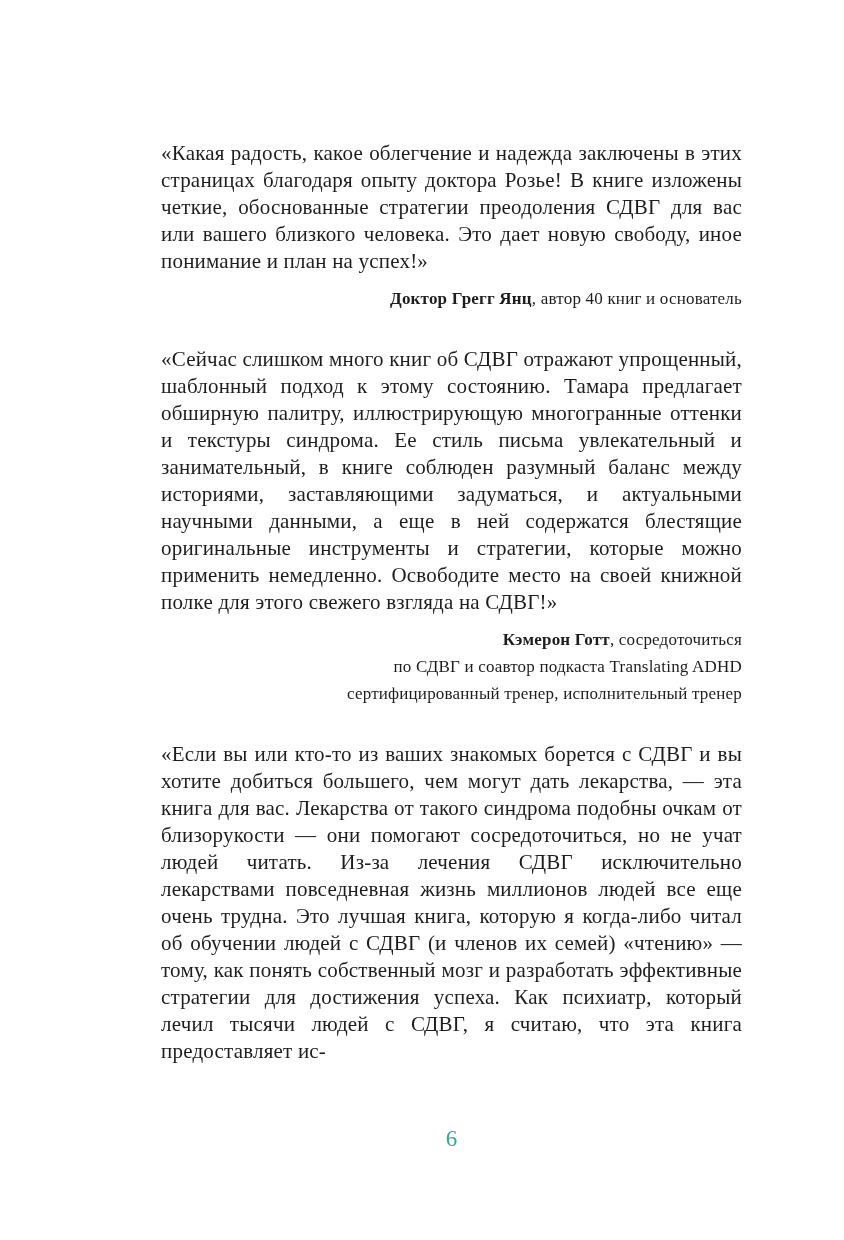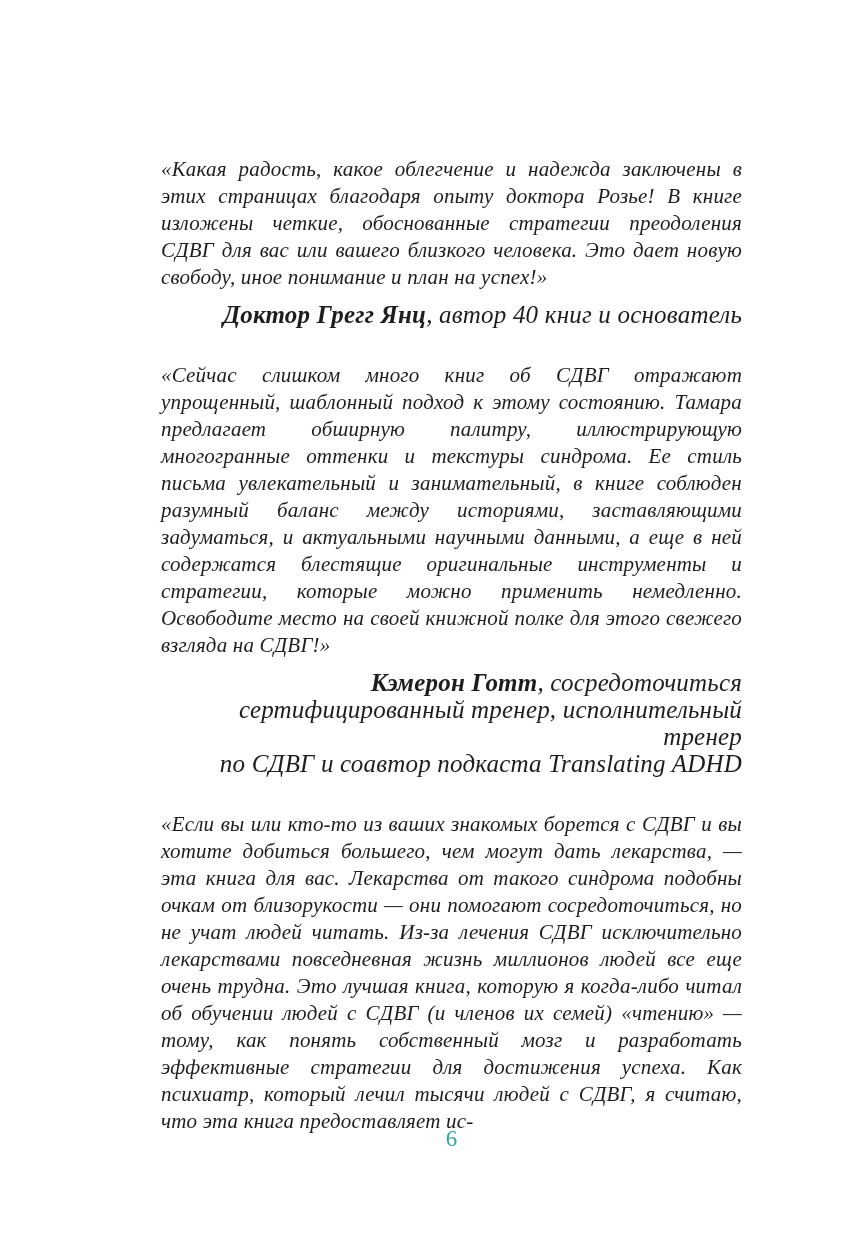--- a/index.html
+++ b/index.html
@@ -12,40 +12,39 @@
     width: 844px;
     height: 1240px;
     background: #ffffff;
     overflow: hidden;
     font-family: "Liberation Serif", "DejaVu Serif", serif;
     color: #1d1d1d;
   }
   .content {
     position: absolute;
     left: 161px;
-    top: 156px;
+    top: 140px;
     width: 581px;
-    font-style: italic;
   }
   .quote-block {
     margin: 0 0 34px 0;
   }
   .quote-text {
     margin: 0;
     font-size: 21px;
     line-height: 27px;
     text-align: justify;
     letter-spacing: 0.2px;
     hyphens: auto;
     -webkit-hyphens: auto;
   }
   .attribution {
     margin-top: 10px;
     text-align: right;
-    font-size: 25px;
+    font-size: 17px;
     line-height: 27px;
     letter-spacing: 0.2px;
   }
   .attr-line {
     display: block;
   }
   .attr-name {
     font-weight: bold;
   }
   .page-number {
@@ -69,22 +68,22 @@
       <p class="quote-text">«Какая радость, какое облегчение и надежда заключены в этих страницах благодаря опыту доктора Розье! В книге изложены четкие, обоснованные стратегии преодоления СДВГ для вас или вашего близкого человека. Это дает новую свободу, иное понимание и план на успех!»</p>
       <div class="attribution">
         <span class="attr-line"><span class="attr-name">Доктор Грегг Янц</span><span>, автор 40 книг и основатель</span></span>
       </div>
     </section>
 
     <section class="quote-block">
       <p class="quote-text">«Сейчас слишком много книг об СДВГ отражают упрощенный, шаблонный подход к этому состоянию. Тамара предлагает обширную палитру, иллюстрирующую многогранные оттенки и текстуры синдрома. Ее стиль письма увлекательный и занимательный, в книге соблюден разумный баланс между историями, заставляющими задуматься, и актуальными научными данными, а еще в ней содержатся блестящие оригинальные инструменты и стратегии, которые можно применить немедленно. Освободите место на своей книжной полке для этого свежего взгляда на СДВГ!»</p>
       <div class="attribution">
         <span class="attr-line"><span class="attr-name">Кэмерон Готт</span><span>, сосредоточиться</span></span>
+        <span class="attr-line">по СДВГ и соавтор подкаста Translating ADHD</span>
         <span class="attr-line">сертифицированный тренер, исполнительный тренер</span>
-        <span class="attr-line">по СДВГ и соавтор подкаста Translating ADHD</span>
       </div>
     </section>
 
     <section class="quote-block">
       <p class="quote-text">«Если вы или кто-то из ваших знакомых борется с СДВГ и вы хотите добиться большего, чем могут дать лекарства, — эта книга для вас. Лекарства от такого синдрома подобны очкам от близорукости — они помогают сосредоточиться, но не учат людей читать. Из-за лечения СДВГ исключительно лекарствами повседневная жизнь миллионов людей все еще очень трудна. Это лучшая книга, которую я когда-либо читал об обучении людей с СДВГ (и членов их семей) «чтению» — тому, как понять собственный мозг и разработать эффективные стратегии для достижения успеха. Как психиатр, который лечил тысячи людей с СДВГ, я считаю, что эта книга предоставляет ис-</p>
     </section>
 
   </main>
 
   <div class="page-number" style="color: rgb(53, 167, 156);">6</div>

